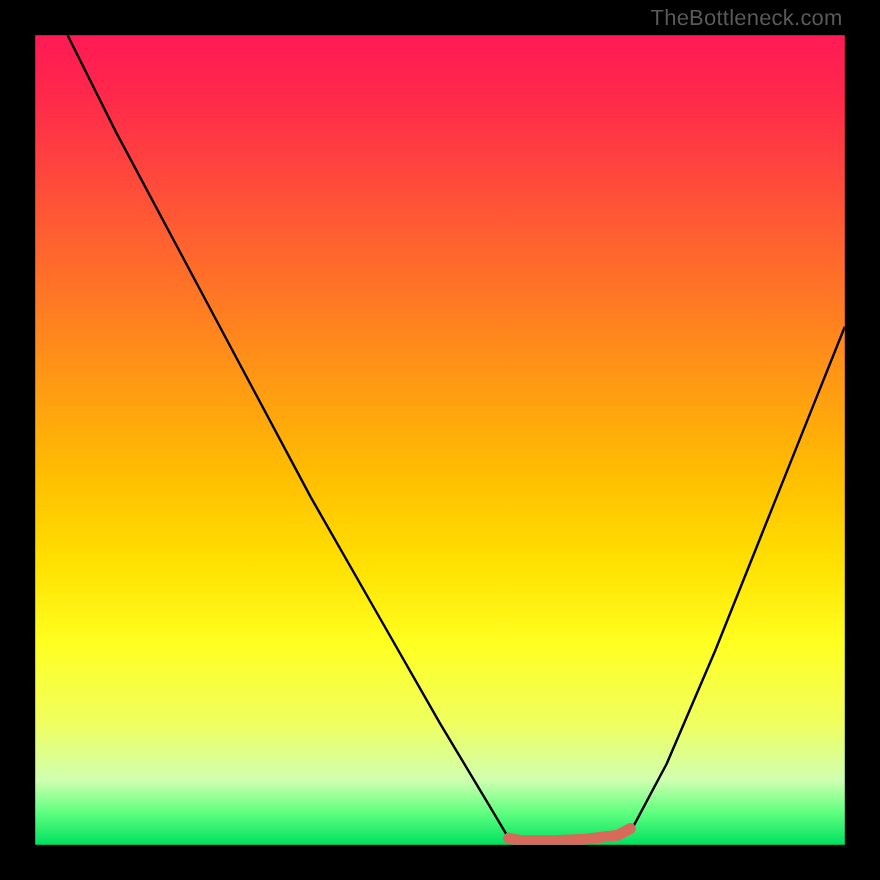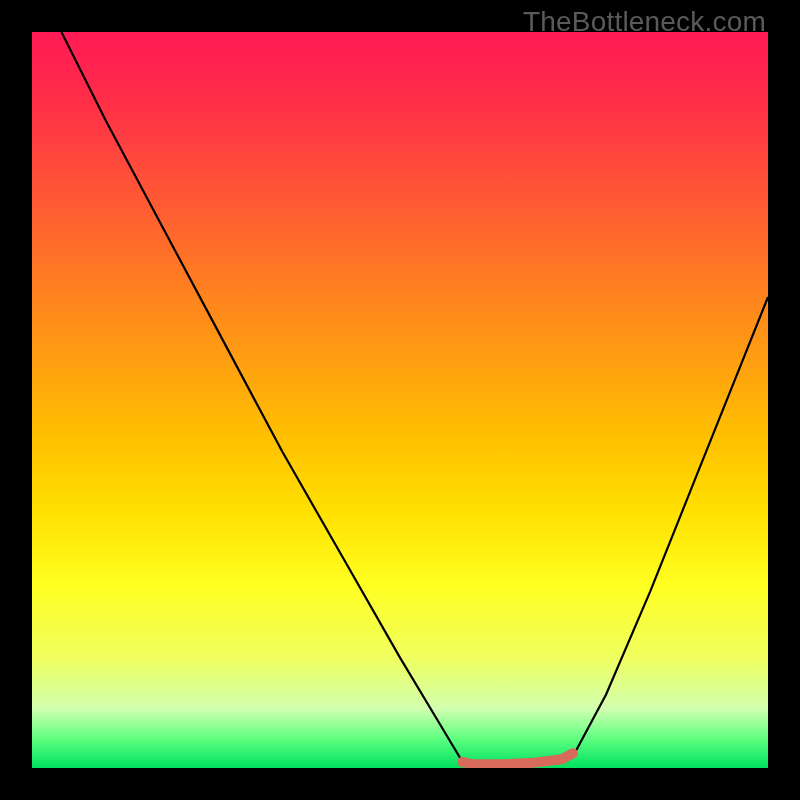--- a/index.html
+++ b/index.html
@@ -30,21 +30,21 @@
       #d0ffb0 92%,
       #60ff80 96%,
       #00e060 100%
     );
   }
   .watermark {
     position: absolute;
     top: 6px;
     right: 34px;
     color: #5a5a5a;
-    font-size: 28px;
+    font-size: 20px;
     font-weight: 500;
     font-family: Arial, sans-serif;
     letter-spacing: 0.2px;
   }
   .curve-layer {
     position: absolute;
     left: 0;
     top: 0;
     width: 736px;
     height: 736px;

